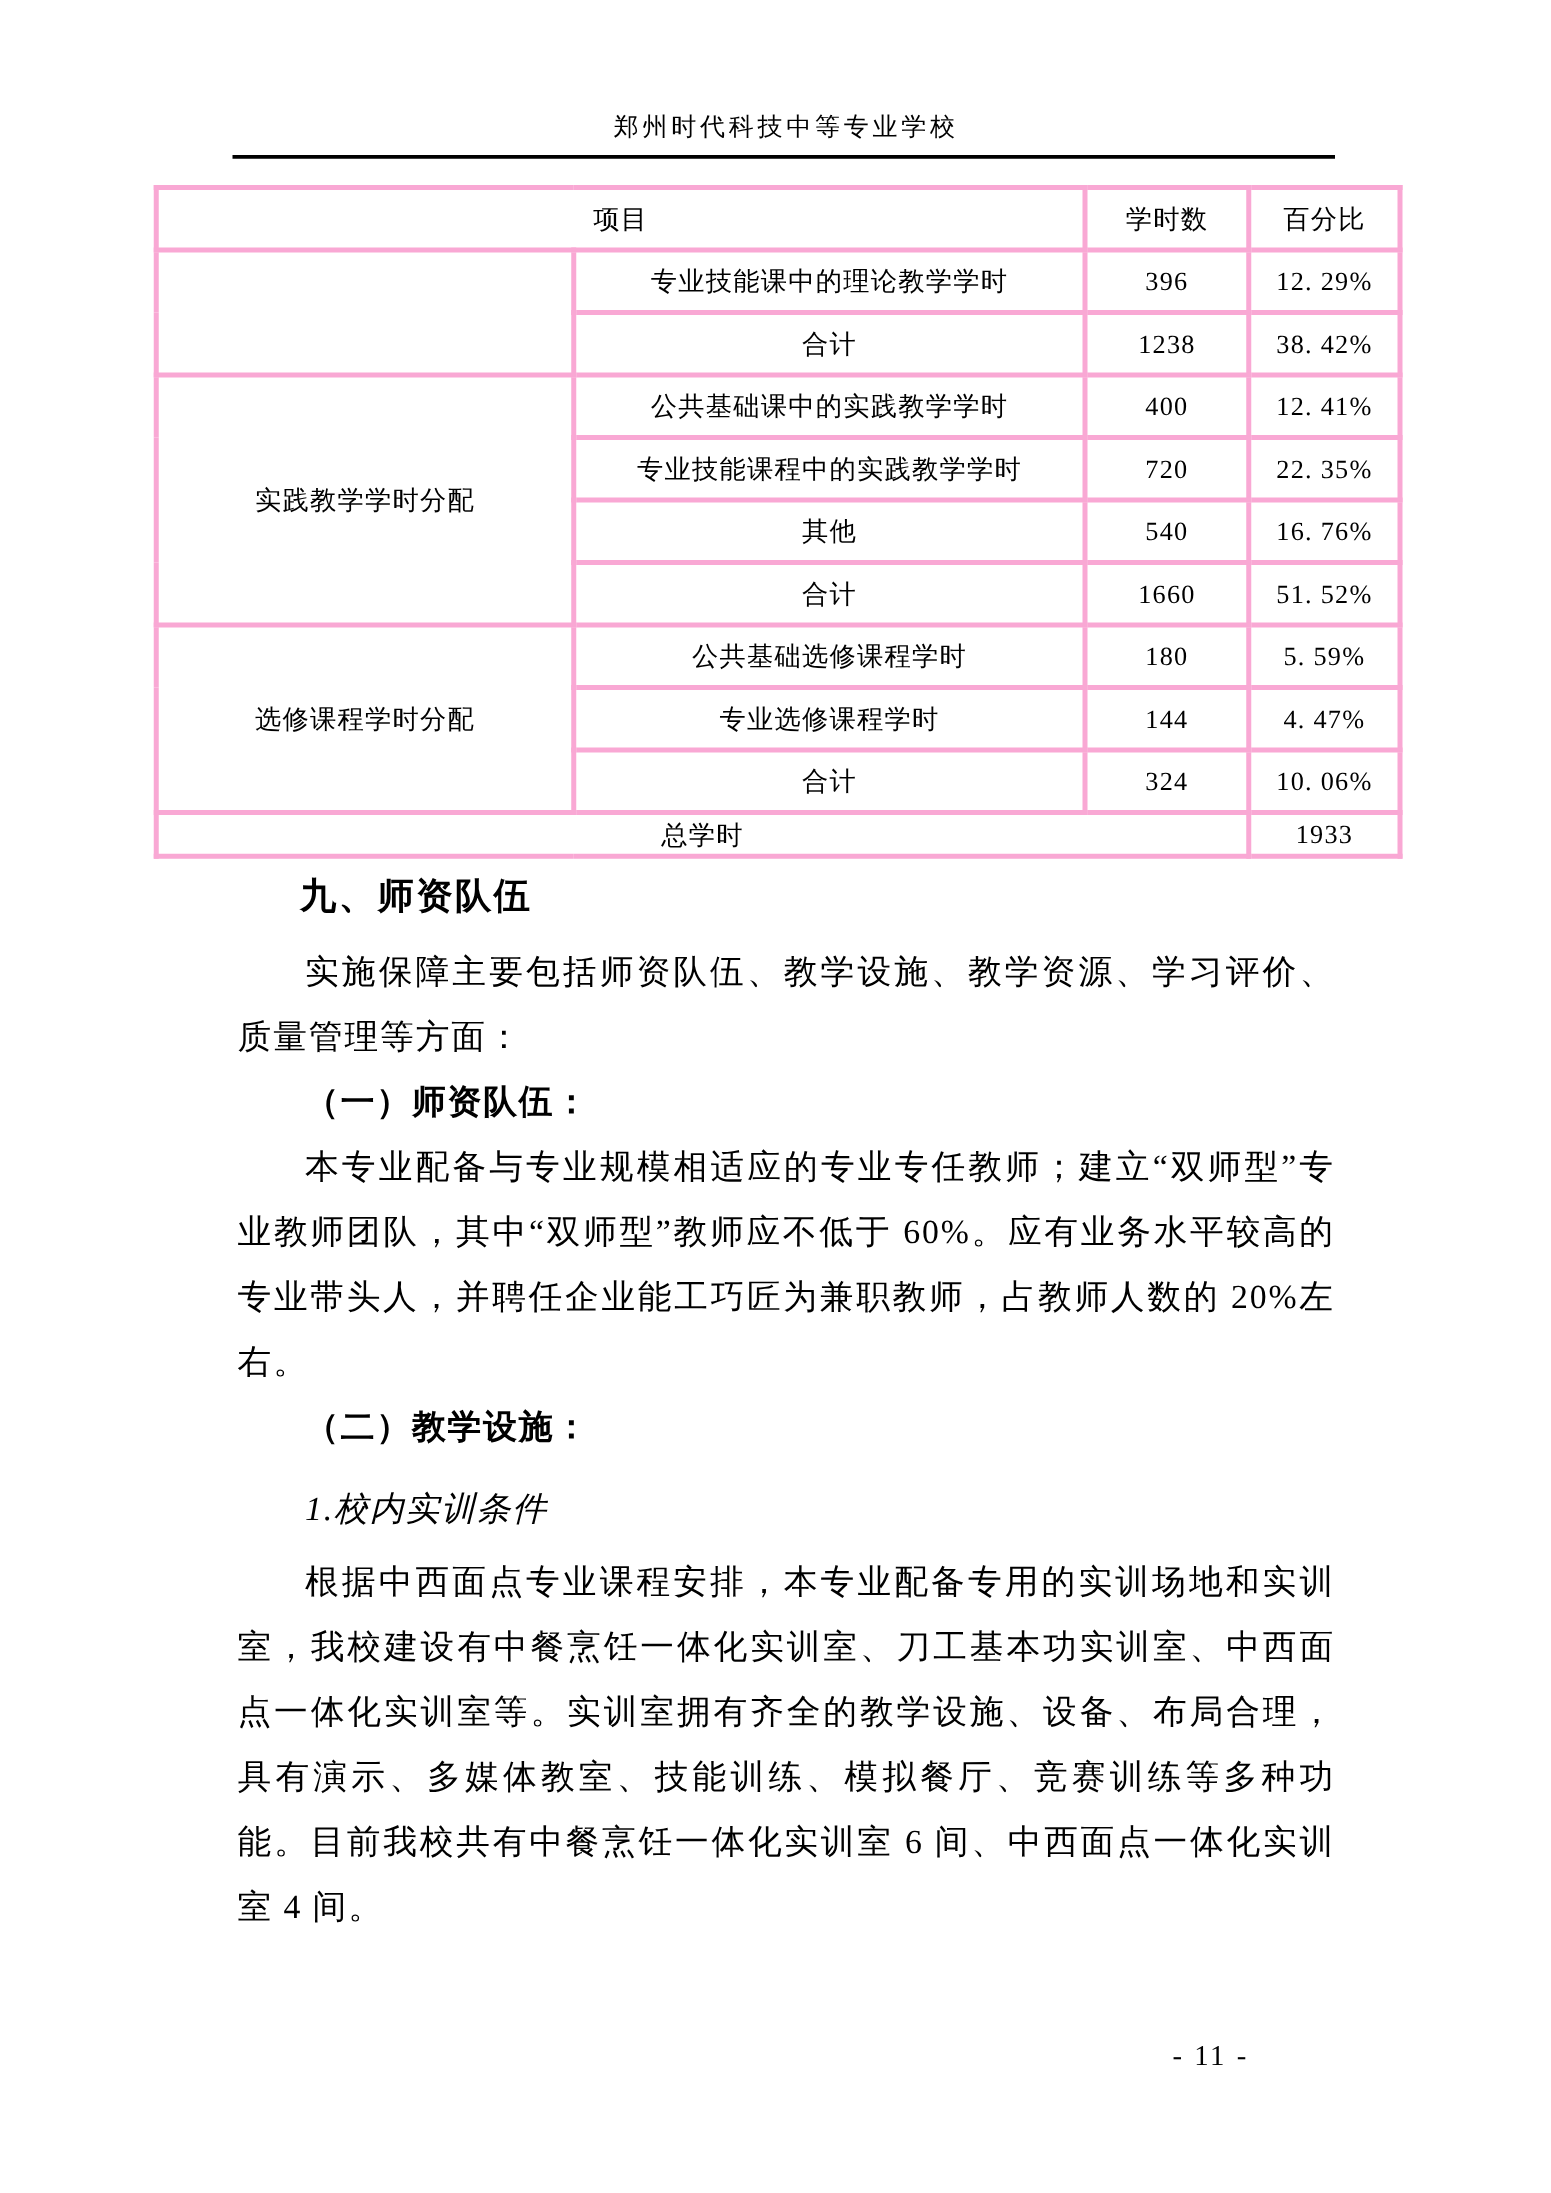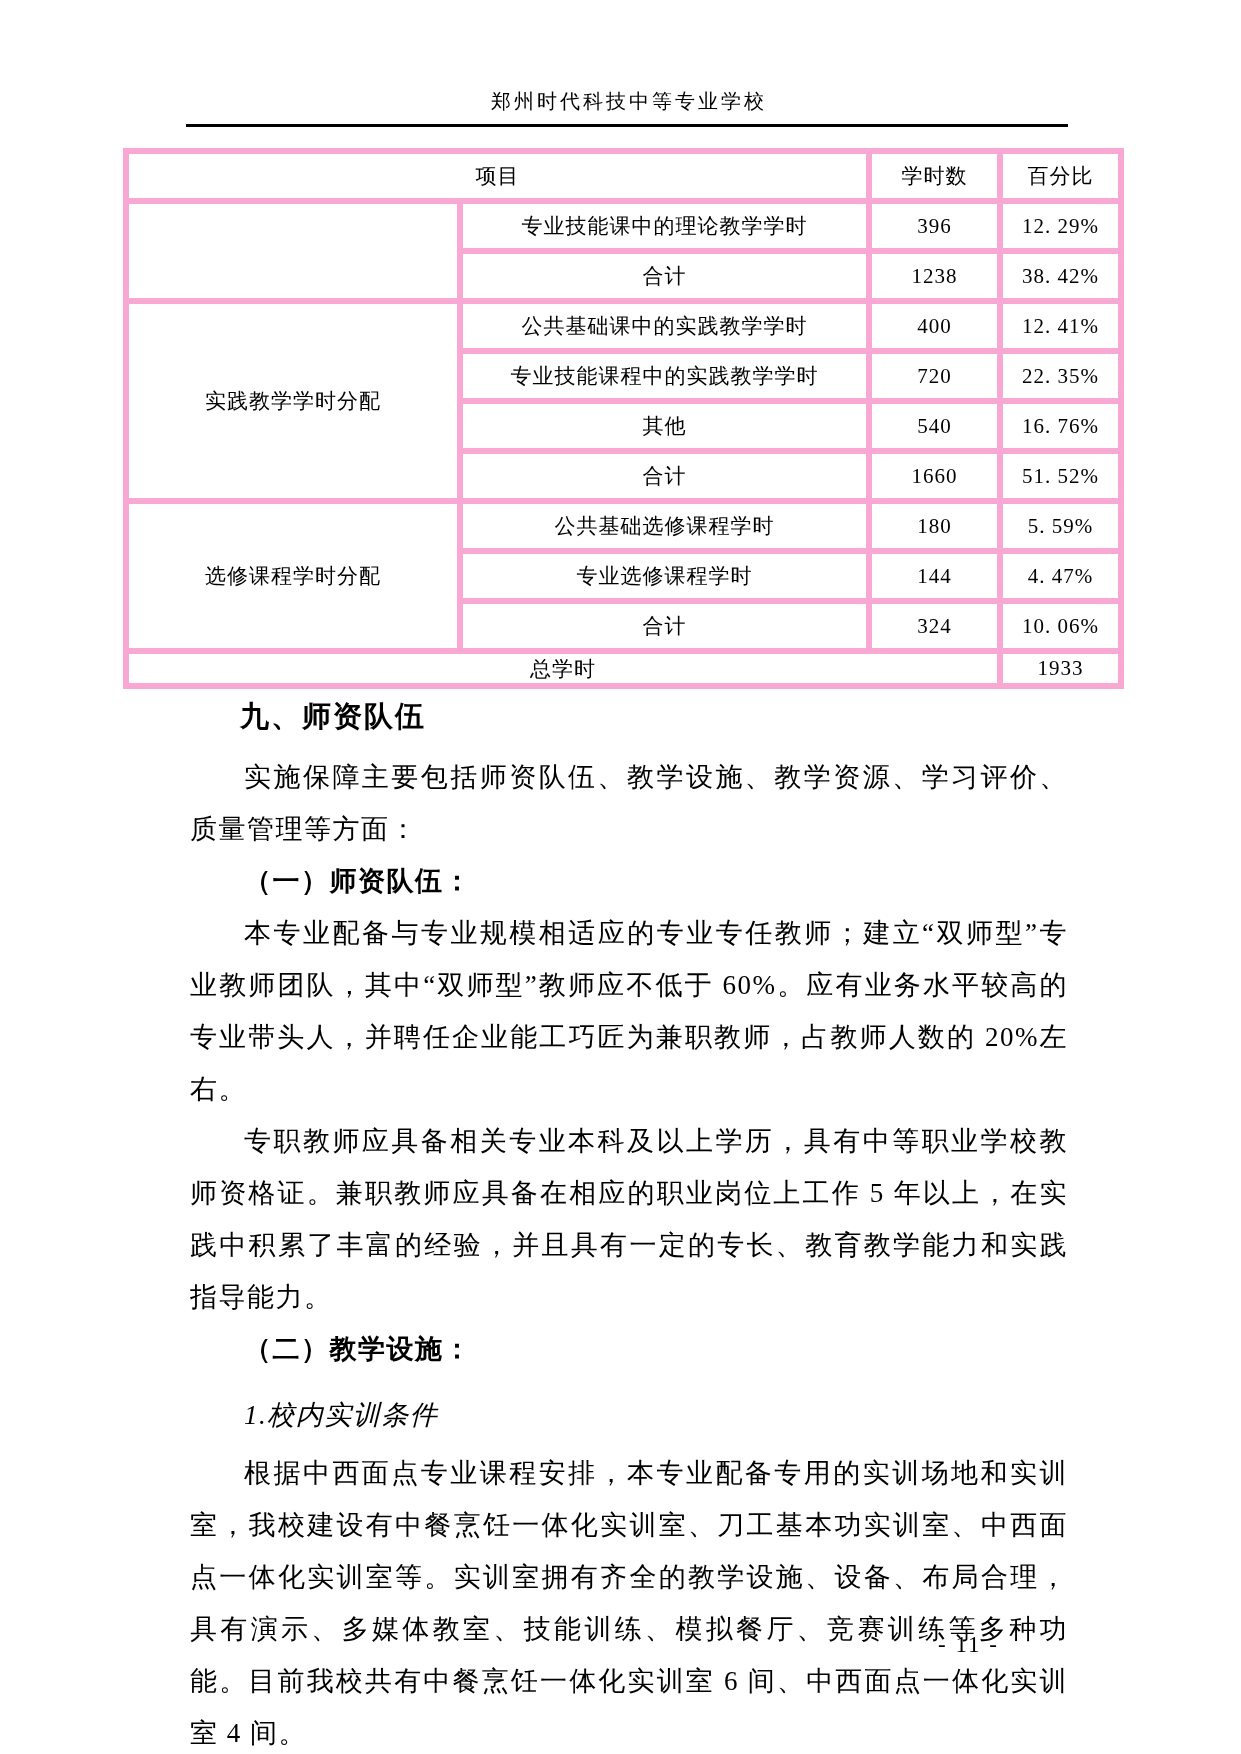--- a/index.html
+++ b/index.html
@@ -37,21 +37,21 @@
   table.hours-table {
     position: absolute;
     top: 148px;
     left: 123px;
     width: 995px;
     border-collapse: collapse;
     table-layout: fixed;
     font-size: 21px;
   }
   table.hours-table td {
-    border: 6px solid #f9a8d4;
+    border: 4px solid #f9a8d4;
     text-align: center;
     vertical-align: middle;
     padding: 0;
     letter-spacing: 1px;
     overflow: hidden;
   }
   tr.h-row   { height: 50px; }
   tr.f-row   { height: 35px; }
   td.num-cell { letter-spacing: 1px; font-size: 21px; }
 
@@ -175,21 +175,20 @@
       </tr>
     </tbody>
   </table>
 
   <div class="doc-heading">九、师资队伍</div>
 
   <div class="body-text">
     <p>实施保障主要包括师资队伍、教学设施、教学资源、学习评价、质量管理等方面：</p>
     <p class="bold">（一）师资队伍：</p>
     <p>本专业配备与专业规模相适应的专业专任教师；建立“双师型”专业教师团队，其中“双师型”教师应不低于 60%。应有业务水平较高的专业带头人，并聘任企业能工巧匠为兼职教师，占教师人数的 20%左右。</p>
-    <p>专职教师应具备相关专业本科及以上学历，具有中等职业学校教师资格证。兼职教师应具备在相应的职业岗位上工作 5 年以上，在实践中积累了丰富的经验，并且具有一定的专长、教育教学能力和实践指导能力。</p>
     <p class="bold">（二）教学设施：</p>
     <p class="sub-item">1.校内实训条件</p>
     <p>根据中西面点专业课程安排，本专业配备专用的实训场地和实训室，我校建设有中餐烹饪一体化实训室、刀工基本功实训室、中西面点一体化实训室等。实训室拥有齐全的教学设施、设备、布局合理，具有演示、多媒体教室、技能训练、模拟餐厅、竞赛训练等多种功能。目前我校共有中餐烹饪一体化实训室 6 间、中西面点一体化实训室 4 间。</p>
   </div>
 
   <div class="page-number">- 11 -</div>
 
 </div>
 
 </body></html>

